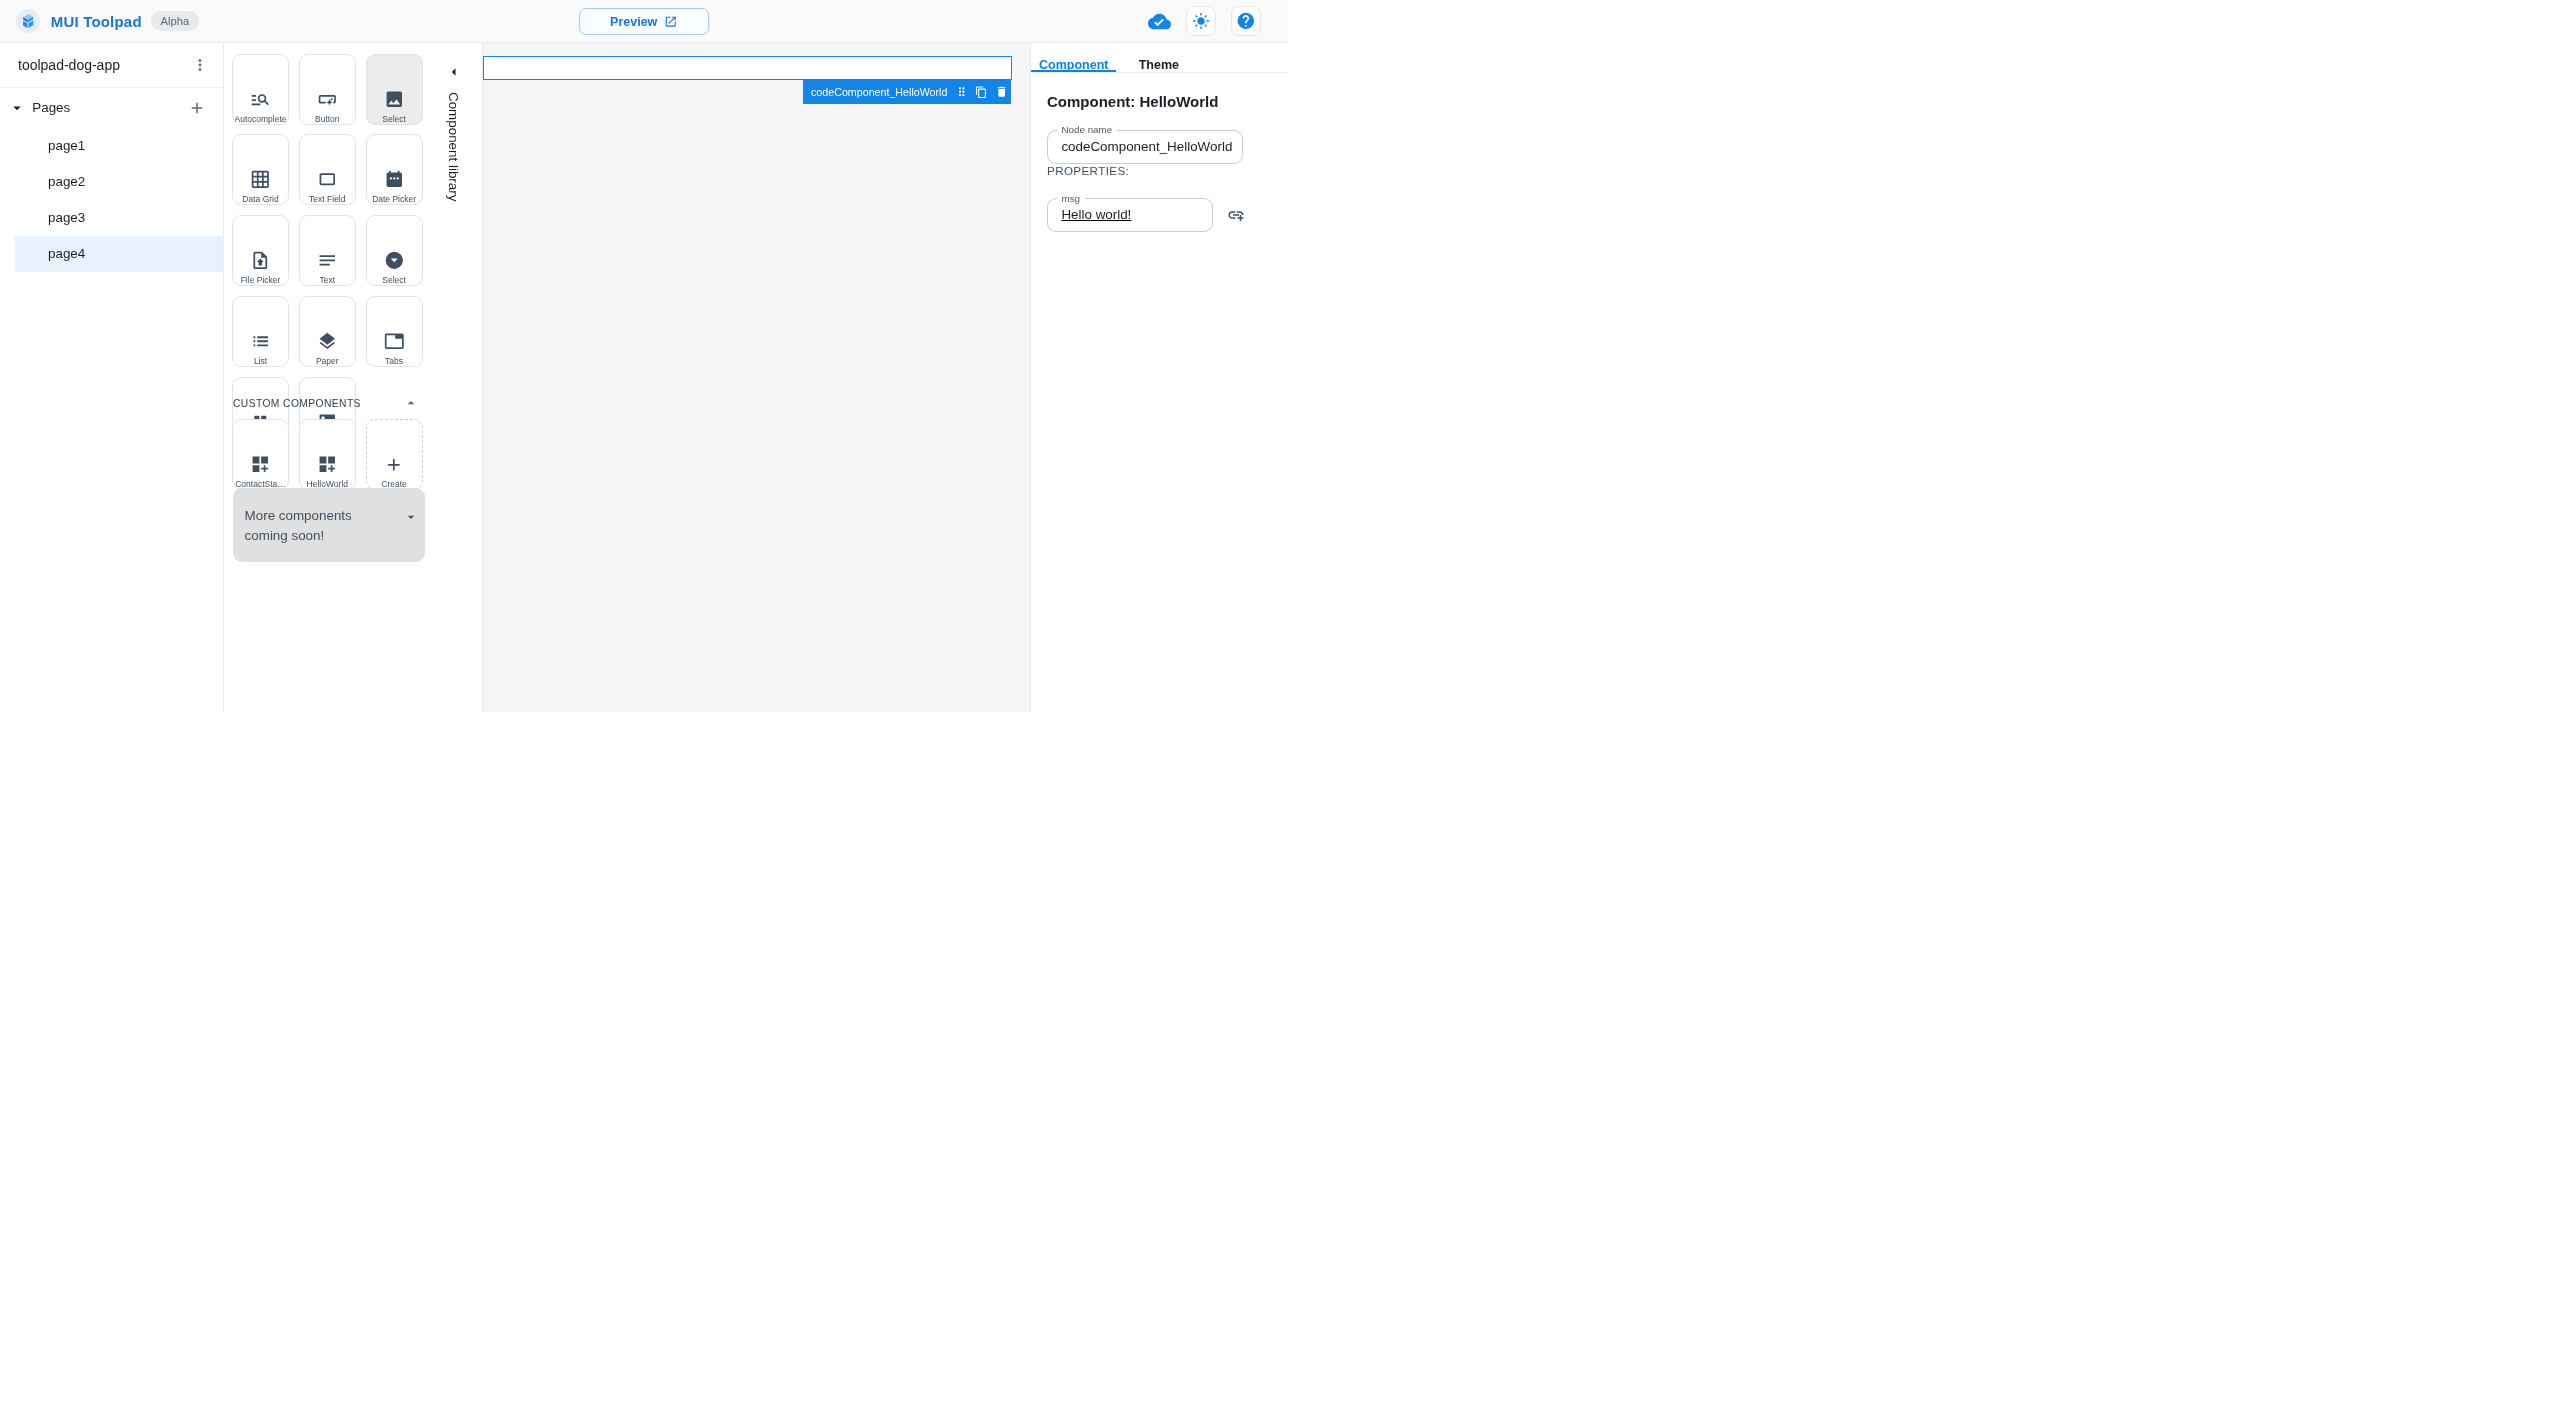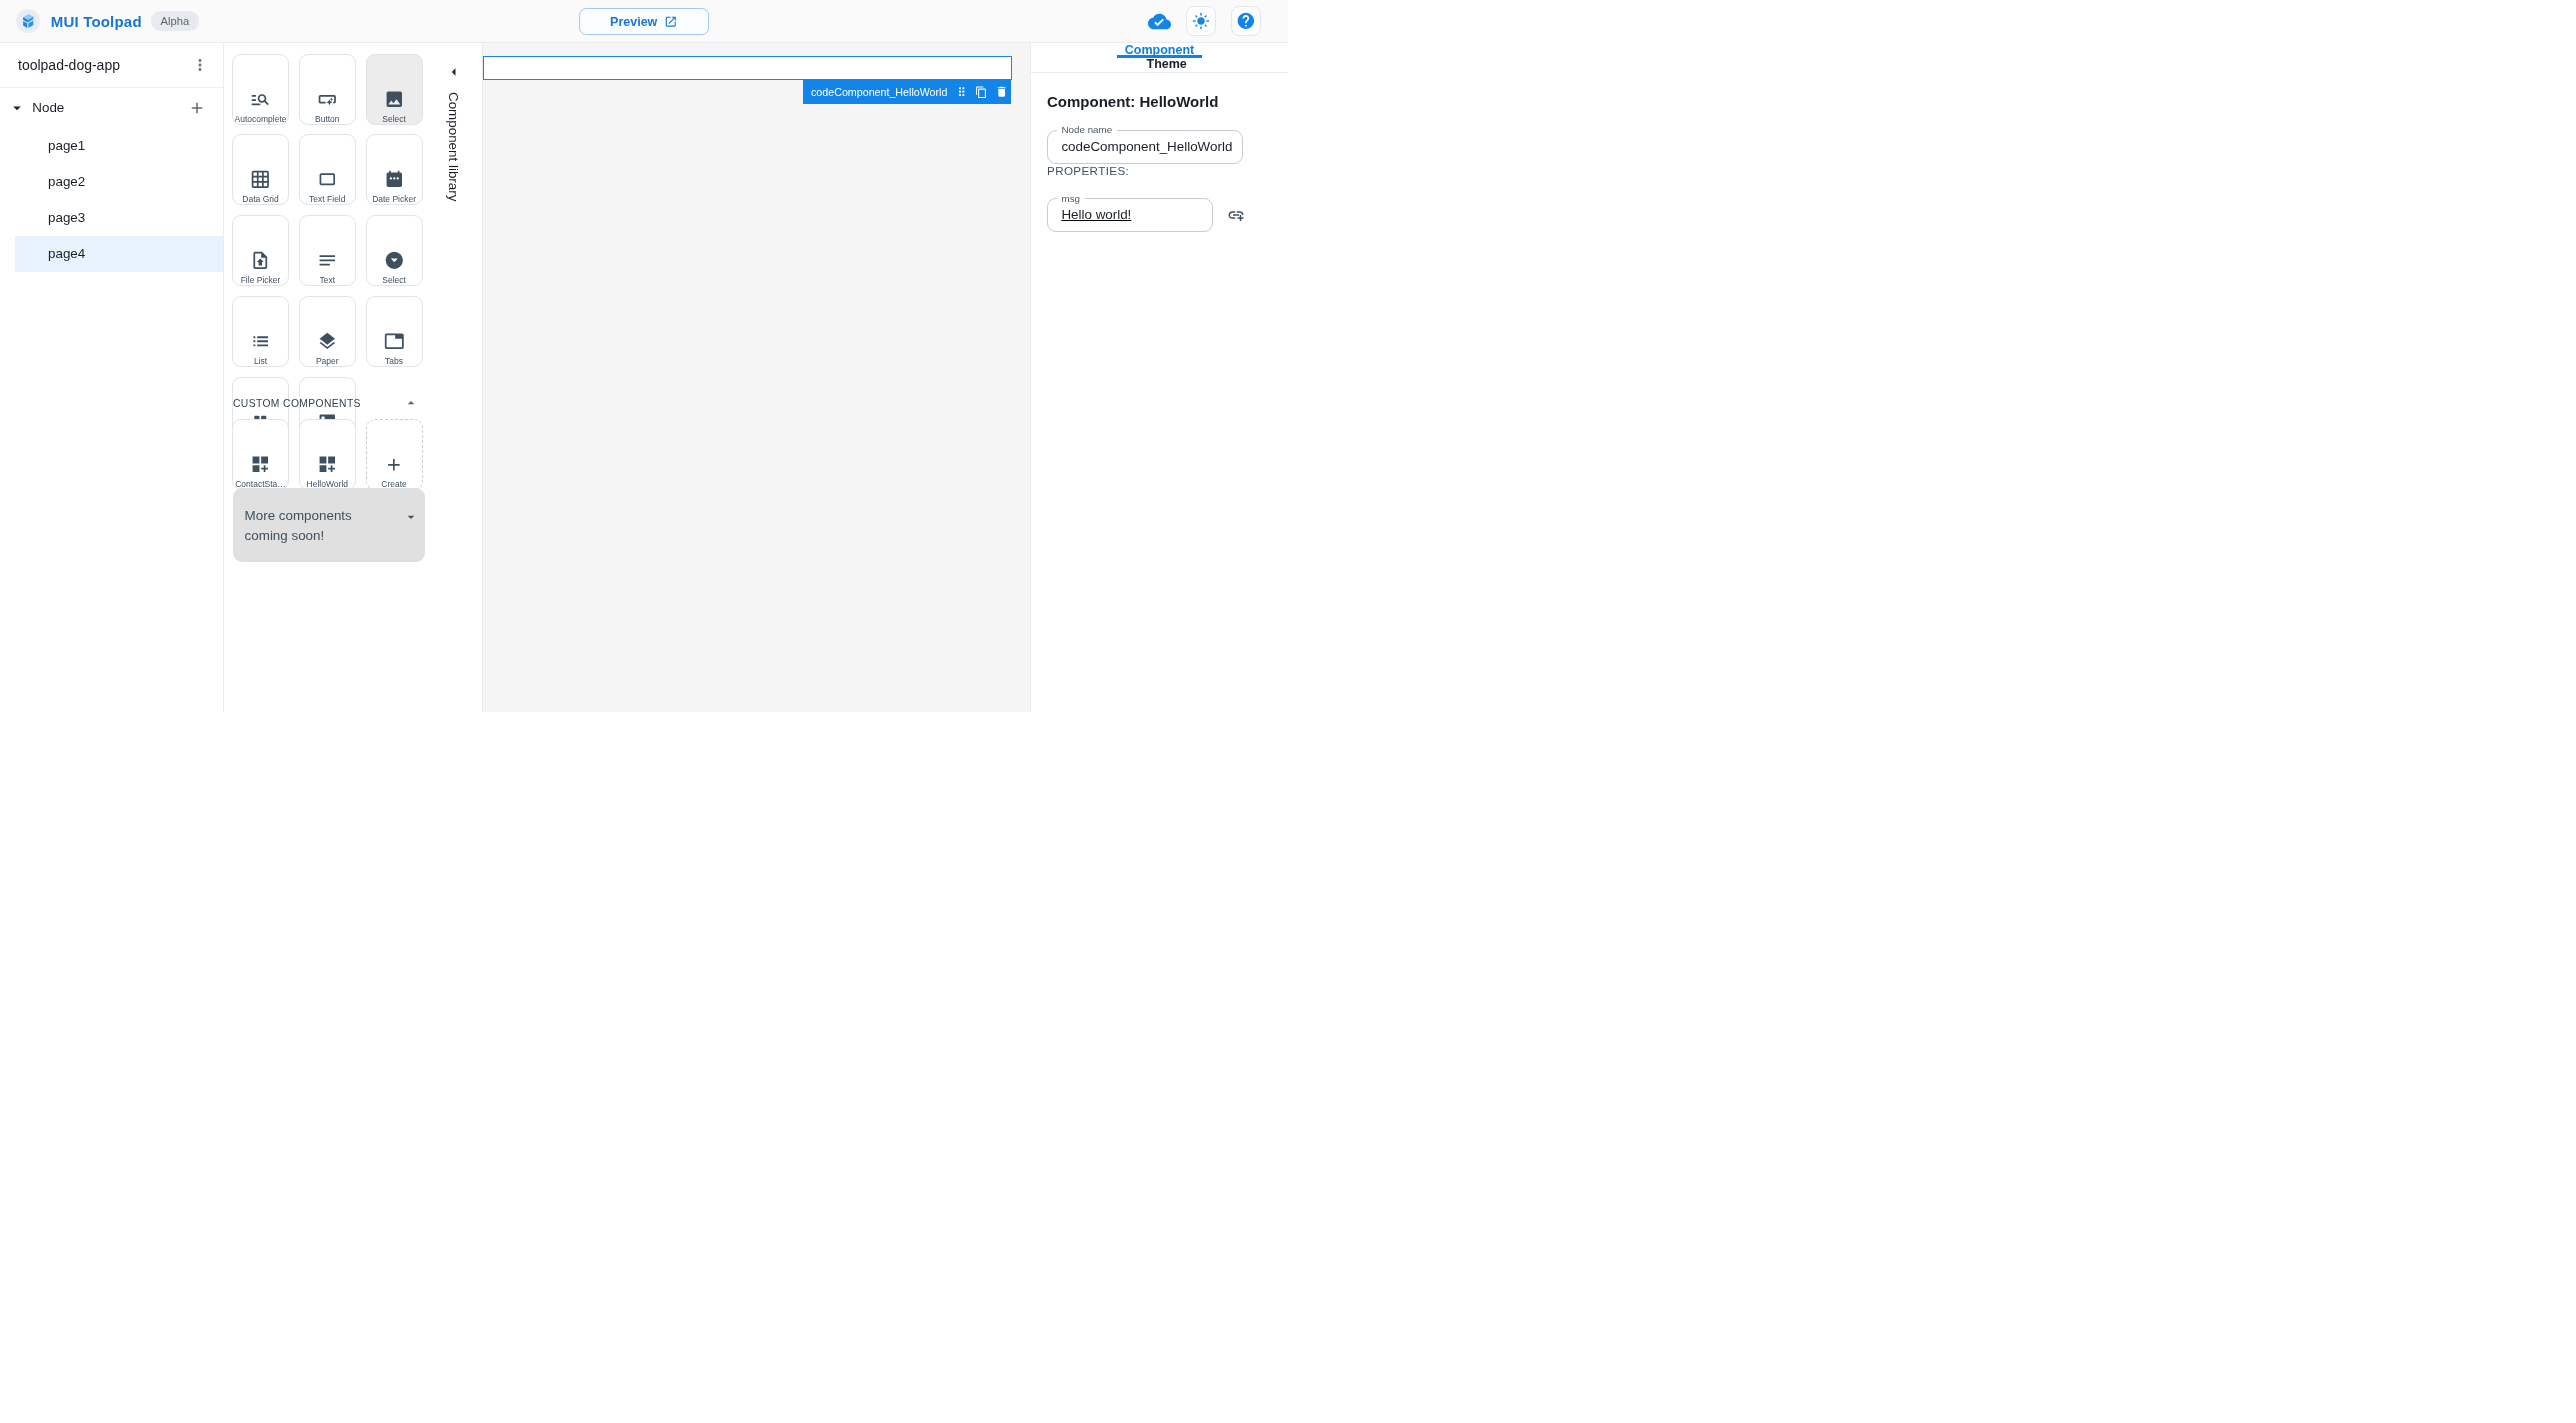--- a/index.html
+++ b/index.html
@@ -88,21 +88,21 @@
   .node-toolbar { position:absolute; left:320px; top:37px; width:208px; height:24px;
     background:var(--accent); color:#fff; display:flex; align-items:center;
     padding:0 7.2px 0 8px; }
   .node-toolbar-label { font-size:10.7px; margin-right:auto; white-space:nowrap; }
   .node-toolbar svg { color:#fff; flex:0 0 auto; }
   .nt-btn { border:none; background:transparent; padding:0; margin-left:7.2px; cursor:pointer;
     display:flex; align-items:center; }
 
   
   .inspector { width:257px; flex:0 0 257px; background:#fff; }
-  .tabs { height:29.5px; border-bottom:0.9px solid var(--hairline); display:flex; align-items:center;flex-direction:column; }
+  .tabs { height:29.5px; border-bottom:0.9px solid var(--hairline); display:flex; align-items:flex-end; }
   .tab { padding:0 8px; display:flex; align-items:center; font-size:12.5px; font-weight:700;
     color:var(--dark); cursor:pointer; position:relative; }
   .tab + .tab { margin-left:14.3px; }
   .tab.selected { color:#0c82e9; }
   .tab.selected::after { content:""; position:absolute; left:0; right:0; bottom:-0.9px;
     height:2.7px; background:#0c82e9; }
   .inspector-content { padding:0 16px; }
   .inspector-heading { margin-top:20.6px; font-size:15px; font-weight:700; color:var(--dark); }
   .field { position:relative; height:34px; border:0.9px solid #c6ccd3; border-radius:9px; background:#fff; }
   .field-label { position:absolute; top:-6.3px; left:9px; background:#fff; padding:0 4.5px;
@@ -260,21 +260,21 @@
         <button class="kebab-btn">
           <svg width="18" height="18" viewBox="0 0 20 20">
               <use href="#i-more-vert"></use>
             </svg>
         </button>
       </div>
       <div class="pages-row">
         <svg class="caret" width="18" height="18" viewBox="0 0 20 20">
             <use href="#i-caret-down"></use>
           </svg>
-        <span class="pages-label">Node</span>
+        <span class="pages-label">Pages</span>
         <button class="plus-btn">
           <svg width="18" height="18" viewBox="0 0 20 20">
               <use href="#i-plus"></use>
             </svg>
         </button>
       </div>
       <div class="pages-list">
           <div class="page-item">
     <span class="page-label">page1</span>
   </div>

